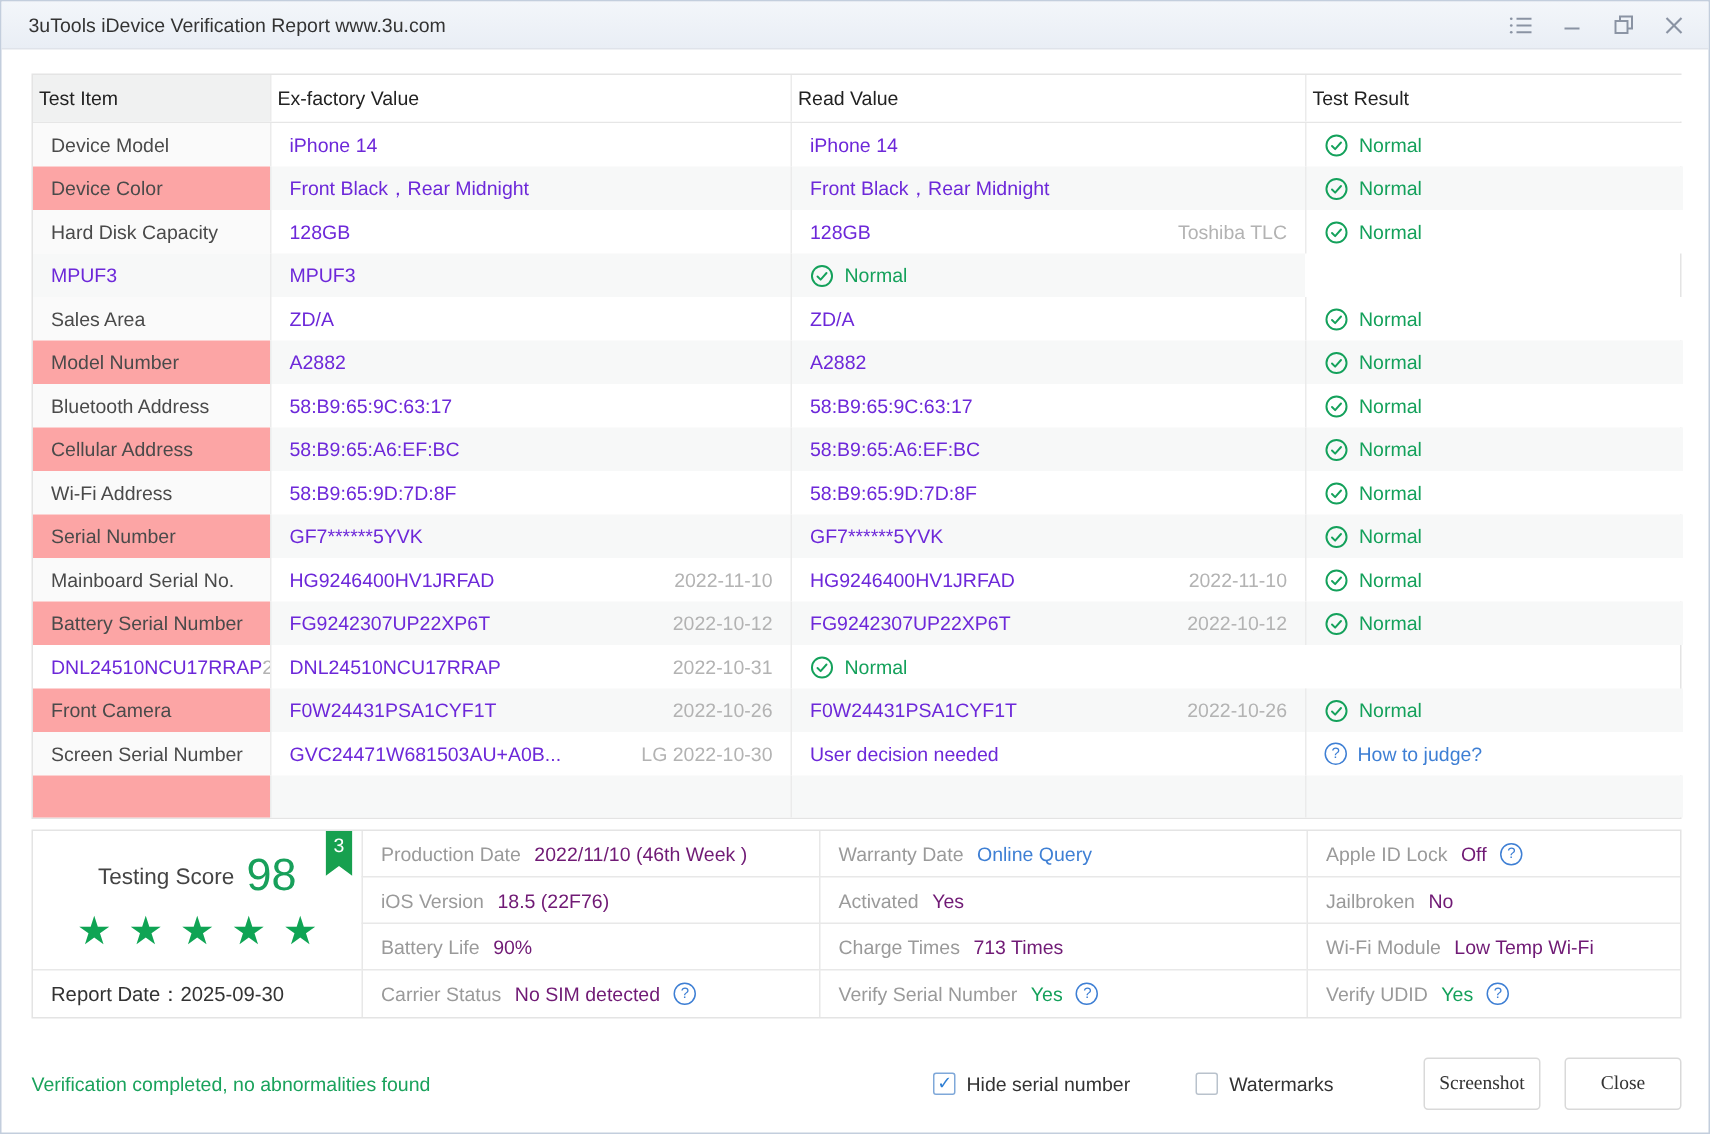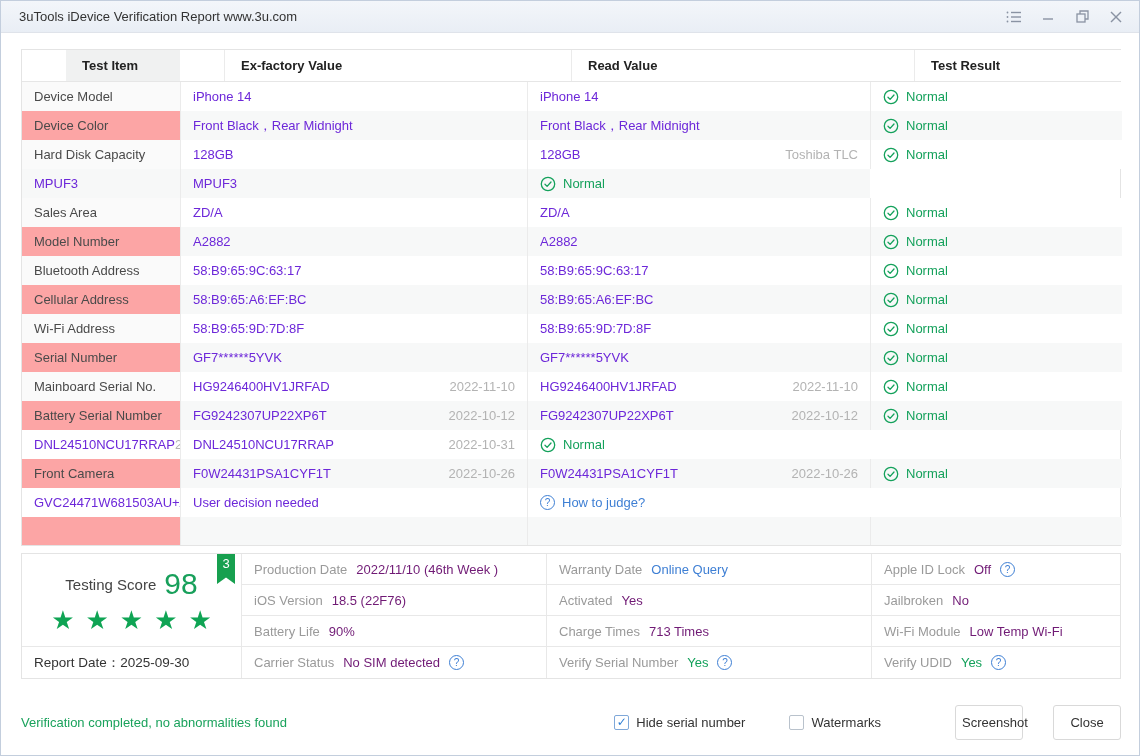--- a/index.html
+++ b/index.html
@@ -24,21 +24,21 @@
   }
   .tb-btn svg{display:block;}
 
   
   .vtable{
     position:absolute;left:20px;top:48px;width:1100px;
     border:1px solid #e4e4e4;font-size:13px;
   }
   .thead,.trow{display:grid;grid-template-columns:158px 347px 343px 252px;}
   .thead{height:32px;align-items:center;border-bottom:1px solid #e6e6e6;}
-  .thead .th{font-weight:bold;color:#222;padding-left:16px;height:100%;display:flex;align-items:center;background:#fff;margin-left:44px;}
+  .thead .th{font-weight:normal;color:#222;padding-left:4px;height:100%;display:flex;align-items:center;background:#fff;}
   .thead .th:first-child{background:#f0f1f1;}
   .thead .th:nth-child(n+2){border-left:1px solid #ebebeb;}
   .trow{height:29px;align-items:stretch;}
   .trow.empty-row{height:28px;}
   .td{display:flex;align-items:center;padding-left:12px;padding-right:12px;background:#fff;}
   .td:nth-child(n+2){border-left:1px solid #ebebeb;}
   .td.c-item{color:#4a4a4a;background:#fafafa;}
   .trow.alt .td{background:#f7f8f8;}
   .trow.alt .td.c-item{background:#fca5a5;text-align:right;}
   .td .main{flex:1;color:#6d28d9;}
@@ -93,22 +93,22 @@
     display:flex;align-items:center;font-size:13px;
   }
   .status-text{color:#1aa25c;flex:1;}
   .cb-group{display:flex;align-items:center;gap:7px;margin-right:44px;cursor:pointer;}
   .cb-box{
     width:15px;height:15px;border:1px solid #b9c2cc;border-radius:2px;background:#fff;
     color:#2f7fd4;font-size:12px;line-height:13px;text-align:center;font-weight:bold;flex:none;
   }
   .cb-box.checked{border-color:#7fa8d9;}
   .btn{
-    width:68px;height:35px;background:#fff;border:1px solid #d9d9d9;border-radius:3px;
-    font-size:13px;color:#333;font-family:Liberation Sans, sans-serif;margin-left:30px;cursor:pointer;
+    width:78px;height:35px;background:#fff;border:1px solid #d9d9d9;border-radius:3px;
+    font-size:13px;color:#333;font-family:Liberation Serif, serif;margin-left:16px;cursor:pointer;
   }
 </style>
 </head>
 <body>
 
 <div class="titlebar" data-interactable="false">
   <span class="title" data-interactable="false">3uTools iDevice Verification Report www.3u.com</span>
   <div class="tb-icons">
     <span class="tb-btn" data-interactable="true">
       <svg width="16" height="14" viewBox="0 0 16 14" fill="none" stroke="#8a93a3" stroke-width="1.4">
@@ -425,20 +425,23 @@
           <span class="check-icon" data-interactable="false">
             <svg width="16" height="16" viewBox="0 0 16 16">
               <circle cx="8" cy="8" r="6.7" fill="none" stroke="#14a15b" stroke-width="1.3"></circle>
               <path d="M5 8.3 L7.1 10.4 L11 6" fill="none" stroke="#14a15b" stroke-width="1.3" stroke-linecap="round" stroke-linejoin="round"></path>
             </svg>
           </span>
           <span class="result-text green" data-interactable="false">Normal</span>
         </div>
       </div>
       <div class="trow" data-interactable="false">
+        <div class="td c-item" data-interactable="false">
+          <span data-interactable="false">Screen Serial Number</span>
+        </div>
         <div class="td c-ex" data-interactable="false">
           <span class="main" data-interactable="false">GVC24471W681503AU+A0B...</span>
           <span class="note" data-interactable="false">LG 2022-10-30</span>
         </div>
         <div class="td c-read" data-interactable="false">
           <span class="main" data-interactable="false">User decision needed</span>
         </div>
         <div class="td c-result" data-interactable="true">
           <span class="qicon" data-interactable="true">?</span>
           <span class="result-text blue" data-interactable="false">How to judge?</span>

